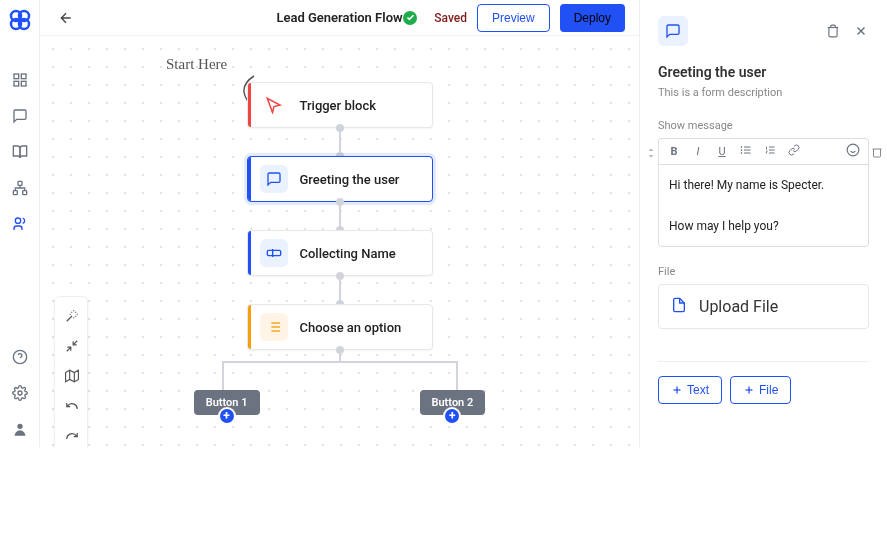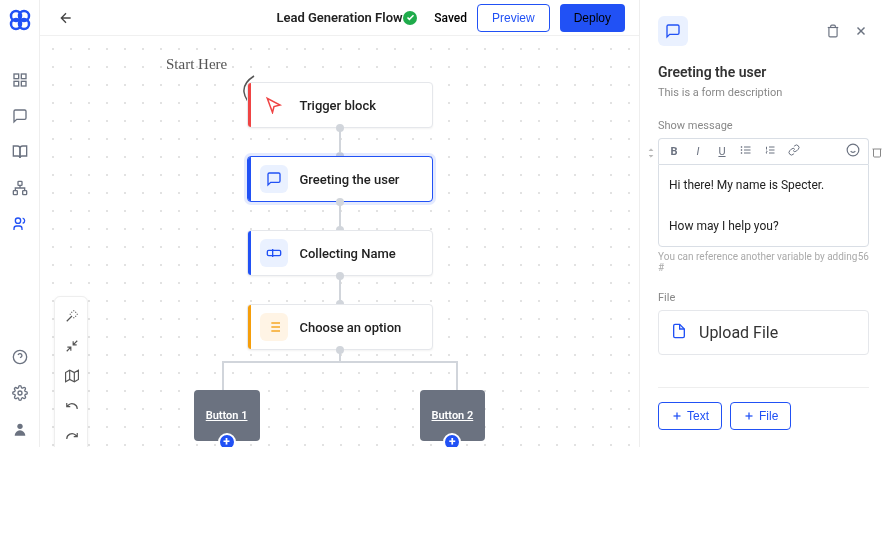--- a/index.html
+++ b/index.html
@@ -16,21 +16,21 @@
 .sidebar .nav-item svg { width: 16px; height: 16px; }
 
 
 .main { flex: 1; display: flex; flex-direction: column; position: relative; }
 
 
 .header { height: 36px; display: flex; align-items: center; padding: 0 14px; border-bottom: 1px solid #f0f0f0; }
 .back-btn { width: 24px; height: 24px; display: flex; align-items: center; justify-content: center; cursor: pointer; color: #444; }
 .title { position: absolute; left: 50%; transform: translateX(-50%); font-weight: 600; font-size: 13px; color: #222; }
 .header-right { margin-left: auto; display: flex; align-items: center; gap: 10px; }
-.saved { display: flex; align-items: center; gap: 17px; font-size: 12px; color: #000000; font-weight: 500; text-align: center; }
+.saved { display: flex; align-items: center; gap: 17px; font-size: 12px; color: #7f1d1d; font-weight: 500; text-align: center; }
 .saved .check { width: 14px; height: 14px; border-radius: 50%; background: #1fab4b; display: flex; align-items: center; justify-content: center; }
 .btn { height: 28px; padding: 0 14px; border-radius: 4px; font-size: 12px; font-weight: 500; cursor: pointer; display: flex; align-items: center; border: none; }
 .btn-outline { border: 1px solid #2151f5; color: #2151f5; background: #fff; }
 .btn-primary { background: #2151f5; color: #000000; }
 
 
 .canvas { flex: 1; background: #fff; position: relative; overflow: hidden;
   background-image: radial-gradient(circle, #e2e2e2 1px, transparent 1px);
   background-size: 18px 18px;
   background-position: 4px 4px;
@@ -60,21 +60,21 @@
 .connector { width: 2px; height: 28px; background: #d1d5db; position: relative; }
 .dot-top, .dot-bot { position: absolute; width: 8px; height: 8px; border-radius: 50%; background: #d1d5db; left: 50%; transform: translateX(-50%); }
 .dot-top { top: -4px; }
 .dot-bot { bottom: -4px; }
 
 .branch { position: relative; width: 310px; height: 40px; }
 .branch svg { position: absolute; top: 0; left: 0; }
 .branch-dot { position: absolute; top: -4px; left: 50%; transform: translateX(-50%); width: 8px; height: 8px; border-radius: 50%; background: #d1d5db; }
 
 .buttons-row { display: flex; gap: 160px; }
-.flow-button { position: relative; background: #6b7280; color: #fff; font-size: 11px; font-weight: 600; padding: 19px 12px; border-radius: 4px; cursor: pointer; text-decoration: underline; }
+.flow-button { position: relative; background: #6b7280; color: #fff; font-size: 11px; font-weight: 600; padding: 6px 12px; border-radius: 4px; cursor: pointer; }
 .flow-button .plus { position: absolute; bottom: -10px; left: 50%; transform: translateX(-50%); width: 18px; height: 18px; border-radius: 50%; background: #2151f5; color: #fff; display: flex; align-items: center; justify-content: center; font-size: 12px; font-weight: bold; border: 2px solid #fff; }
 
 
 .panel { width: 248px; border-left: 1px solid #eee; background: #fff; padding: 16px 18px; display: flex; flex-direction: column; }
 .panel-top { display: flex; align-items: center; margin-bottom: 18px; }
 .panel-icon { width: 30px; height: 30px; border-radius: 6px; background: #eaf1ff; color: #2151f5; display: flex; align-items: center; justify-content: center; }
 .panel-actions { margin-left: auto; display: flex; gap: 12px; color: #6b7280; }
 .panel-actions > div { cursor: pointer; width: 16px; height: 16px; display: flex; align-items: center; justify-content: center; }
 .panel h3 { font-size: 14px; font-weight: 600; margin-bottom: 6px; }
 .panel .desc { font-size: 11px; color: #888; margin-bottom: 20px; }
@@ -392,24 +392,20 @@
         <span class="emoji"><svg width="14" height="14" viewBox="0 0 24 24" fill="none" stroke="currentColor" stroke-width="2">
               <circle cx="12" cy="12" r="10"></circle>
               <path d="M8 14s1.5 2 4 2 4-2 4-2"></path>
               <line x1="9" y1="9" x2="9.01" y2="9"></line>
               <line x1="15" y1="9" x2="15.01" y2="9"></line>
             </svg></span>
       </div>
       <div class="textarea" contenteditable="true" style="">Hi there! My name is Specter.
 
 How may I help you?</div>
-      <div class="hint-row">
-        <div class="hint">You can reference another variable by adding #</div>
-        <div class="char-count">56</div>
-      </div>
     </div>
 
     <div style="height:18px"></div>
     <div class="section-label">File</div>
     <div class="upload-box">
       <span class="file-icon">
         <svg width="16" height="16" viewBox="0 0 24 24" fill="none" stroke="currentColor" stroke-width="2">
             <path d="M13 2H6a2 2 0 0 0-2 2v16a2 2 0 0 0 2 2h12a2 2 0 0 0 2-2V9z"></path>
             <polyline points="13 2 13 9 20 9"></polyline>
           </svg>

